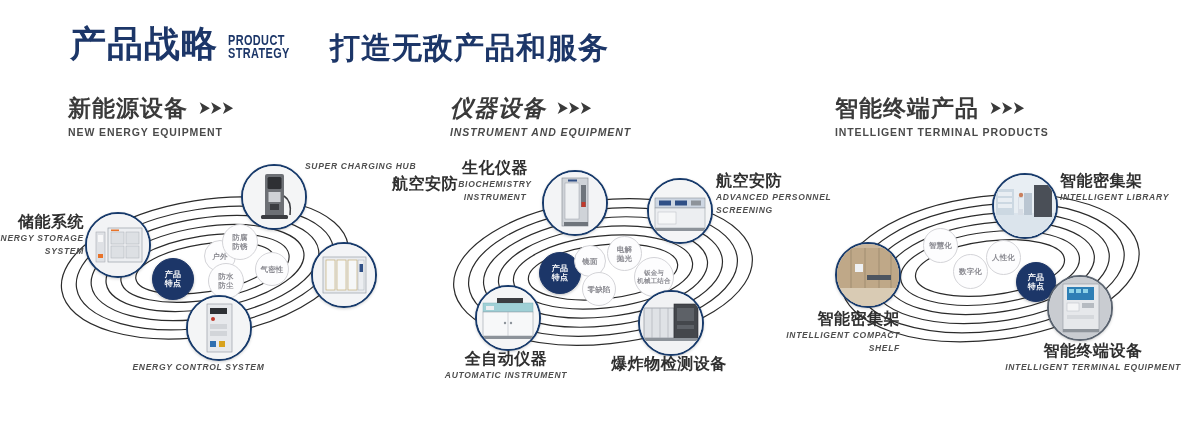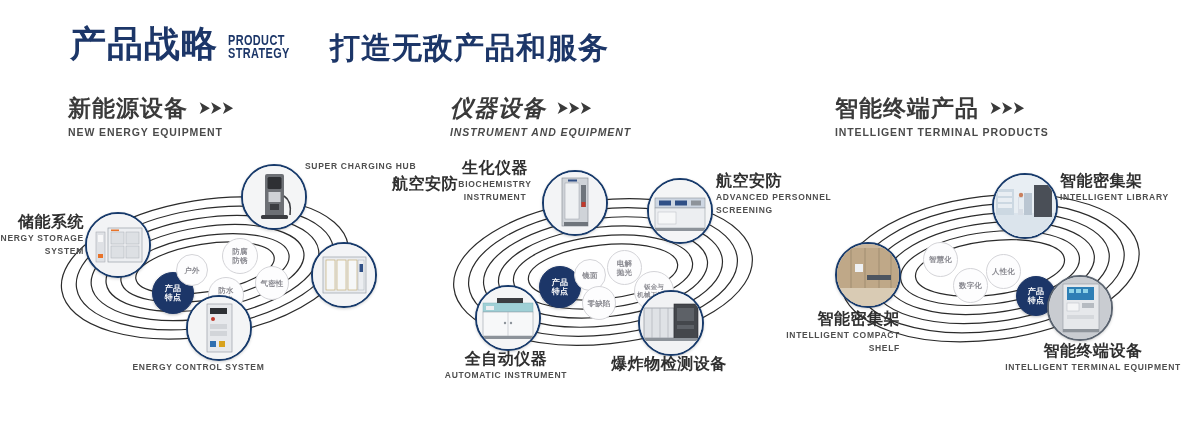--- a/index.html
+++ b/index.html
@@ -73,35 +73,34 @@
 
   
   .feat{
     position:absolute;border-radius:50%;
     border:1px solid #d4d4d8;background:#fdfdfe;
     display:flex;align-items:center;justify-content:center;
     text-align:center;color:#8b8b92;
     font-size:7.5px;line-height:9px;font-weight:700;
     font-family:"DejaVu Sans","Liberation Sans",sans-serif;
     letter-spacing:.2px;
-    margin-top:14px;
   }
   .feat.core{
     background:#1c3668;border:1px solid #1c3668;color:#ffffff;
     font-size:8px;line-height:9.5px;
     box-shadow:0 1px 3px rgba(0,0,0,.25);
   }
 
   
   .cap{position:absolute;white-space:nowrap;}
   .cap .cn{
     font-size:16px;font-weight:700;color:#2f2f2f;letter-spacing:.5px;
     font-family:"DejaVu Sans","Liberation Sans",sans-serif;line-height:1.15;
   }
-  .cap .en{font-size:8.5px;font-weight:700;color:#4f4f4f;letter-spacing:.7px;margin-top:2px;line-height:11px;}
+  .cap .en{font-size:8.5px;font-weight:700;color:#4f4f4f;letter-spacing:.7px;margin-top:2px;line-height:11px;font-style:italic;}
   .cap.r{text-align:right;}
   .cap.c{text-align:center;}
   .cap.l{text-align:left;}
   .cap.multi{white-space:normal;}
 </style>
 </head>
 <body>
 
 <div class="page">
 
@@ -151,21 +150,21 @@
         <ellipse cx="205" cy="118" rx="70" ry="24" transform="rotate(-9 205 118)"></ellipse>
       </g>
     </svg>
 
     <div class="feat core" style="left:152px;top:108px;width:40px;height:40px;">
       <div>
         <div>产品</div>
         <div>特点</div>
       </div>
     </div>
-    <div class="feat" style="left:176px;top:90px;width:30px;height:30px;">
+    <div class="feat" style="left:204px;top:90px;width:30px;height:30px;">
       <span>户外</span>
     </div>
     <div class="feat" style="left:222px;top:74px;width:34px;height:34px;">
       <div>
         <div>防腐</div>
         <div>防锈</div>
       </div>
     </div>
     <div class="feat" style="left:208px;top:113px;width:34px;height:34px;">
       <div>

